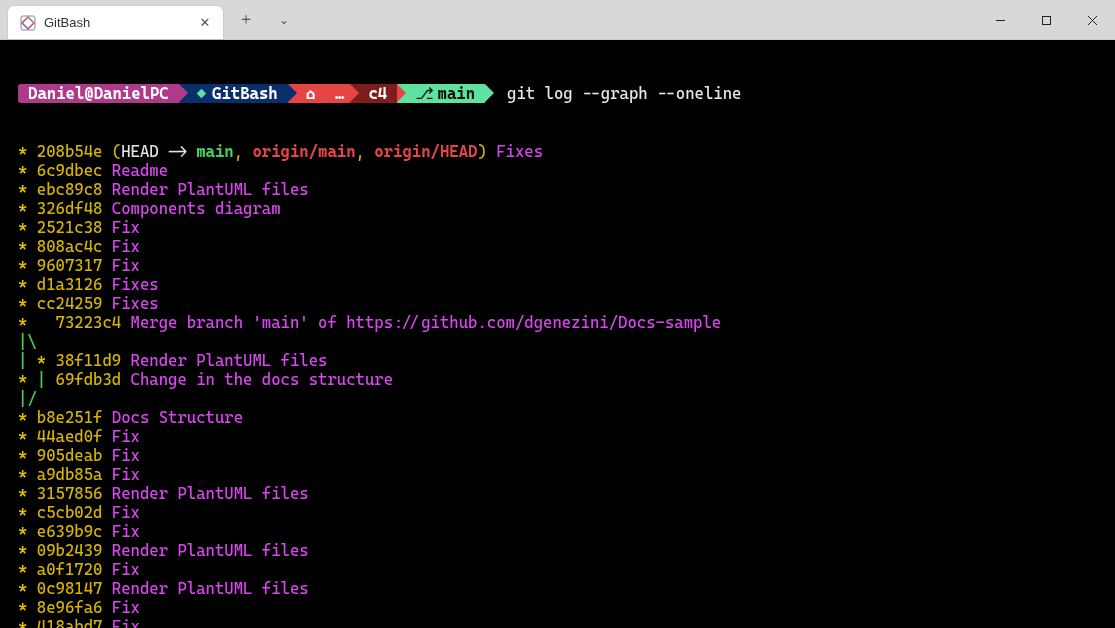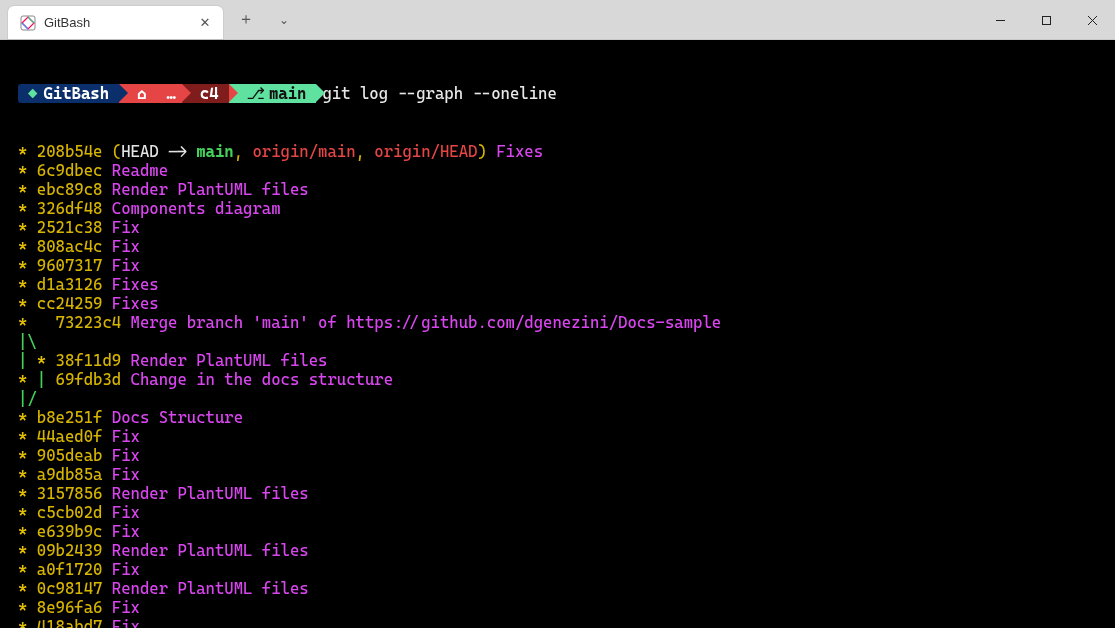--- a/index.html
+++ b/index.html
@@ -83,30 +83,30 @@
     z-index: 2;
   }
   .seg-user  { --seg-bg:#b03a8a; background:#b03a8a; color:#fff;}
   .seg-app   { --seg-bg:#0a2f6b; background:#0a2f6b; color:#fff;}
   .seg-home  { --seg-bg:#e64545; background:#e64545; color:#fff; padding-left:18px; padding-right:6px;}
   .seg-dots  { --seg-bg:#e64545; background:#e64545; color:#fff; padding-left:14px; padding-right:6px;}
   .seg-dir   { --seg-bg:#e64545; background:#7f1d1d; color:#fff;}
   .seg-branch{ --seg-bg:#5fe2a0; background:#5fe2a0; color:#111;}
   .seg-app .diamond { color:#5fe2a0; margin-right:6px;}
   .seg-branch .branch-icon { margin-right:4px; font-weight:400;}
-  .cmd { color:#e8e8e8; margin-left: 6px; }
+  .cmd { color:#e8e8e8; margin-left: 22px; }
 
   .log .row { height: 19px; }
   .star   { color:#e6c100; }
   .pipe-g { color:#44d15b; }
   .hash   { color:#d6b400;margin-top:28px; }
   .paren  { color:#d6b400; }
   .head   { color:#e5e5e5; }
   .main   { color:#44d15b; font-weight:700;}
-  .remote { color:#e64545; font-weight:400;}
+  .remote { color:#e64545; font-weight:700;}
   .msg    { color:#d946ef; }
 </style>
 </head>
 <body>
 
 <div class="titlebar">
   <div class="tab">
     <span class="icon">
       <svg viewBox="0 0 16 16">
           <rect x="1" y="1" width="14" height="14" rx="2" fill="#fff" stroke="#888"></rect>
@@ -137,20 +137,21 @@
       <svg viewBox="0 0 11 11">
           <line x1="1" y1="1" x2="10" y2="10" stroke="#222" stroke-width="1"></line>
           <line x1="10" y1="1" x2="1" y2="10" stroke="#222" stroke-width="1"></line>
         </svg>
     </div>
   </div>
 </div>
 
 <div class="terminal">
   <div class="prompt-row">
+    <span class="seg seg-user">Daniel@DanielPC</span>
     <span class="seg seg-app"><span class="diamond">◆</span><span>GitBash</span></span>
     <span class="seg seg-home">⌂</span>
     <span class="seg seg-dots">…</span>
     <span class="seg seg-dir">c4</span>
     <span class="seg seg-branch"><span class="branch-icon">⎇</span><span>main</span></span>
     <span class="cmd">git log --graph --oneline</span>
   </div>
   <div class="log" id="log"><div class="row"><span class="star">*</span> <span class="hash">208b54e</span> <span class="paren">(</span><span class="head">HEAD -&gt;</span> <span class="main">main</span><span class="paren">,</span> <span class="remote">origin/main</span><span class="paren">,</span> <span class="remote">origin/HEAD</span><span class="paren">)</span> <span class="msg">Fixes</span></div><div class="row"><span class="star">*</span> <span class="hash">6c9dbec</span> <span class="msg">Readme</span></div><div class="row"><span class="star">*</span> <span class="hash">ebc89c8</span> <span class="msg">Render PlantUML files</span></div><div class="row"><span class="star">*</span> <span class="hash">326df48</span> <span class="msg">Components diagram</span></div><div class="row"><span class="star">*</span> <span class="hash">2521c38</span> <span class="msg">Fix</span></div><div class="row"><span class="star">*</span> <span class="hash">808ac4c</span> <span class="msg">Fix</span></div><div class="row"><span class="star">*</span> <span class="hash">9607317</span> <span class="msg">Fix</span></div><div class="row"><span class="star">*</span> <span class="hash">d1a3126</span> <span class="msg">Fixes</span></div><div class="row"><span class="star">*</span> <span class="hash">cc24259</span> <span class="msg">Fixes</span></div><div class="row"><span class="star">*</span>   <span class="hash">73223c4</span> <span class="msg">Merge branch 'main' of https://github.com/dgenezini/Docs-sample</span></div><div class="row"><span class="pipe-g">|</span><span class="pipe-g">\</span></div><div class="row"><span class="pipe-g">|</span> <span class="star">*</span> <span class="hash">38f11d9</span> <span class="msg">Render PlantUML files</span></div><div class="row"><span class="star">*</span> <span class="pipe-g">|</span> <span class="hash">69fdb3d</span> <span class="msg">Change in the docs structure</span></div><div class="row"><span class="pipe-g">|</span><span class="pipe-g">/</span></div><div class="row"><span class="star">*</span> <span class="hash">b8e251f</span> <span class="msg">Docs Structure</span></div><div class="row"><span class="star">*</span> <span class="hash">44aed0f</span> <span class="msg">Fix</span></div><div class="row"><span class="star">*</span> <span class="hash">905deab</span> <span class="msg">Fix</span></div><div class="row"><span class="star">*</span> <span class="hash">a9db85a</span> <span class="msg">Fix</span></div><div class="row"><span class="star">*</span> <span class="hash">3157856</span> <span class="msg">Render PlantUML files</span></div><div class="row"><span class="star">*</span> <span class="hash">c5cb02d</span> <span class="msg">Fix</span></div><div class="row"><span class="star">*</span> <span class="hash">e639b9c</span> <span class="msg">Fix</span></div><div class="row"><span class="star">*</span> <span class="hash">09b2439</span> <span class="msg">Render PlantUML files</span></div><div class="row"><span class="star">*</span> <span class="hash">a0f1720</span> <span class="msg">Fix</span></div><div class="row"><span class="star">*</span> <span class="hash">0c98147</span> <span class="msg">Render PlantUML files</span></div><div class="row"><span class="star">*</span> <span class="hash">8e96fa6</span> <span class="msg">Fix</span></div><div class="row"><span class="star">*</span> <span class="hash">418abd7</span> <span class="msg">Fix</span></div></div>
 </div>
 

